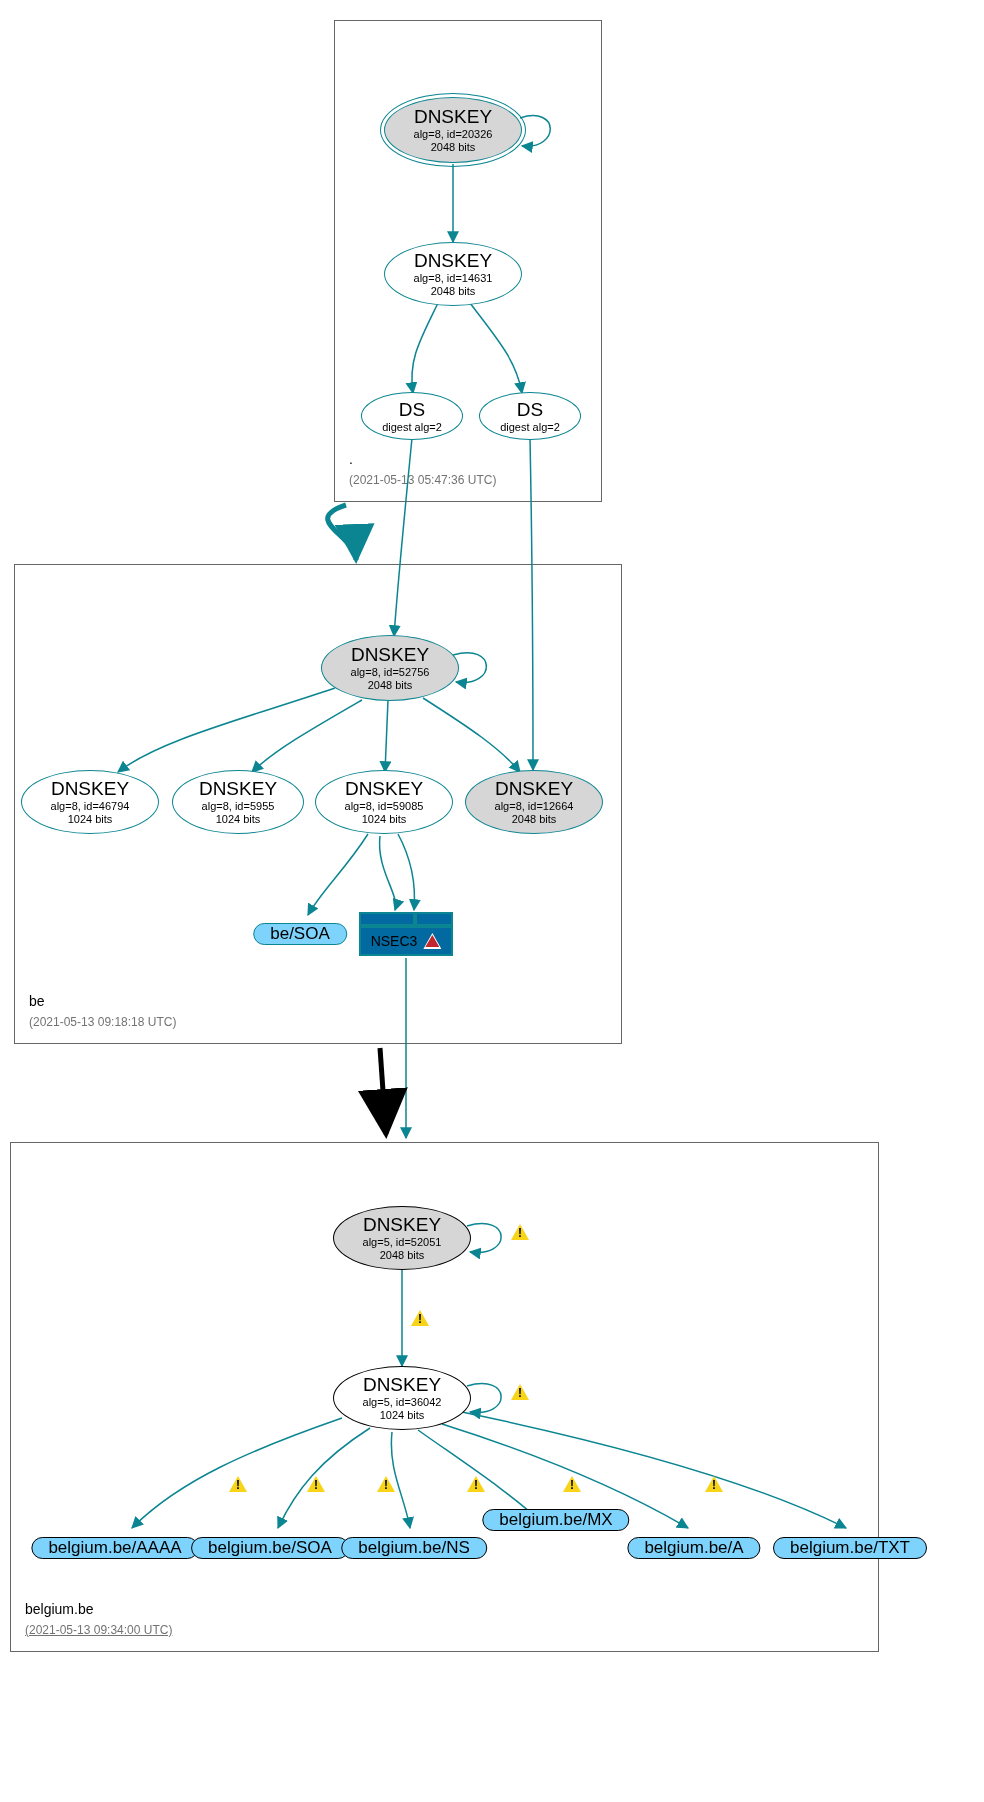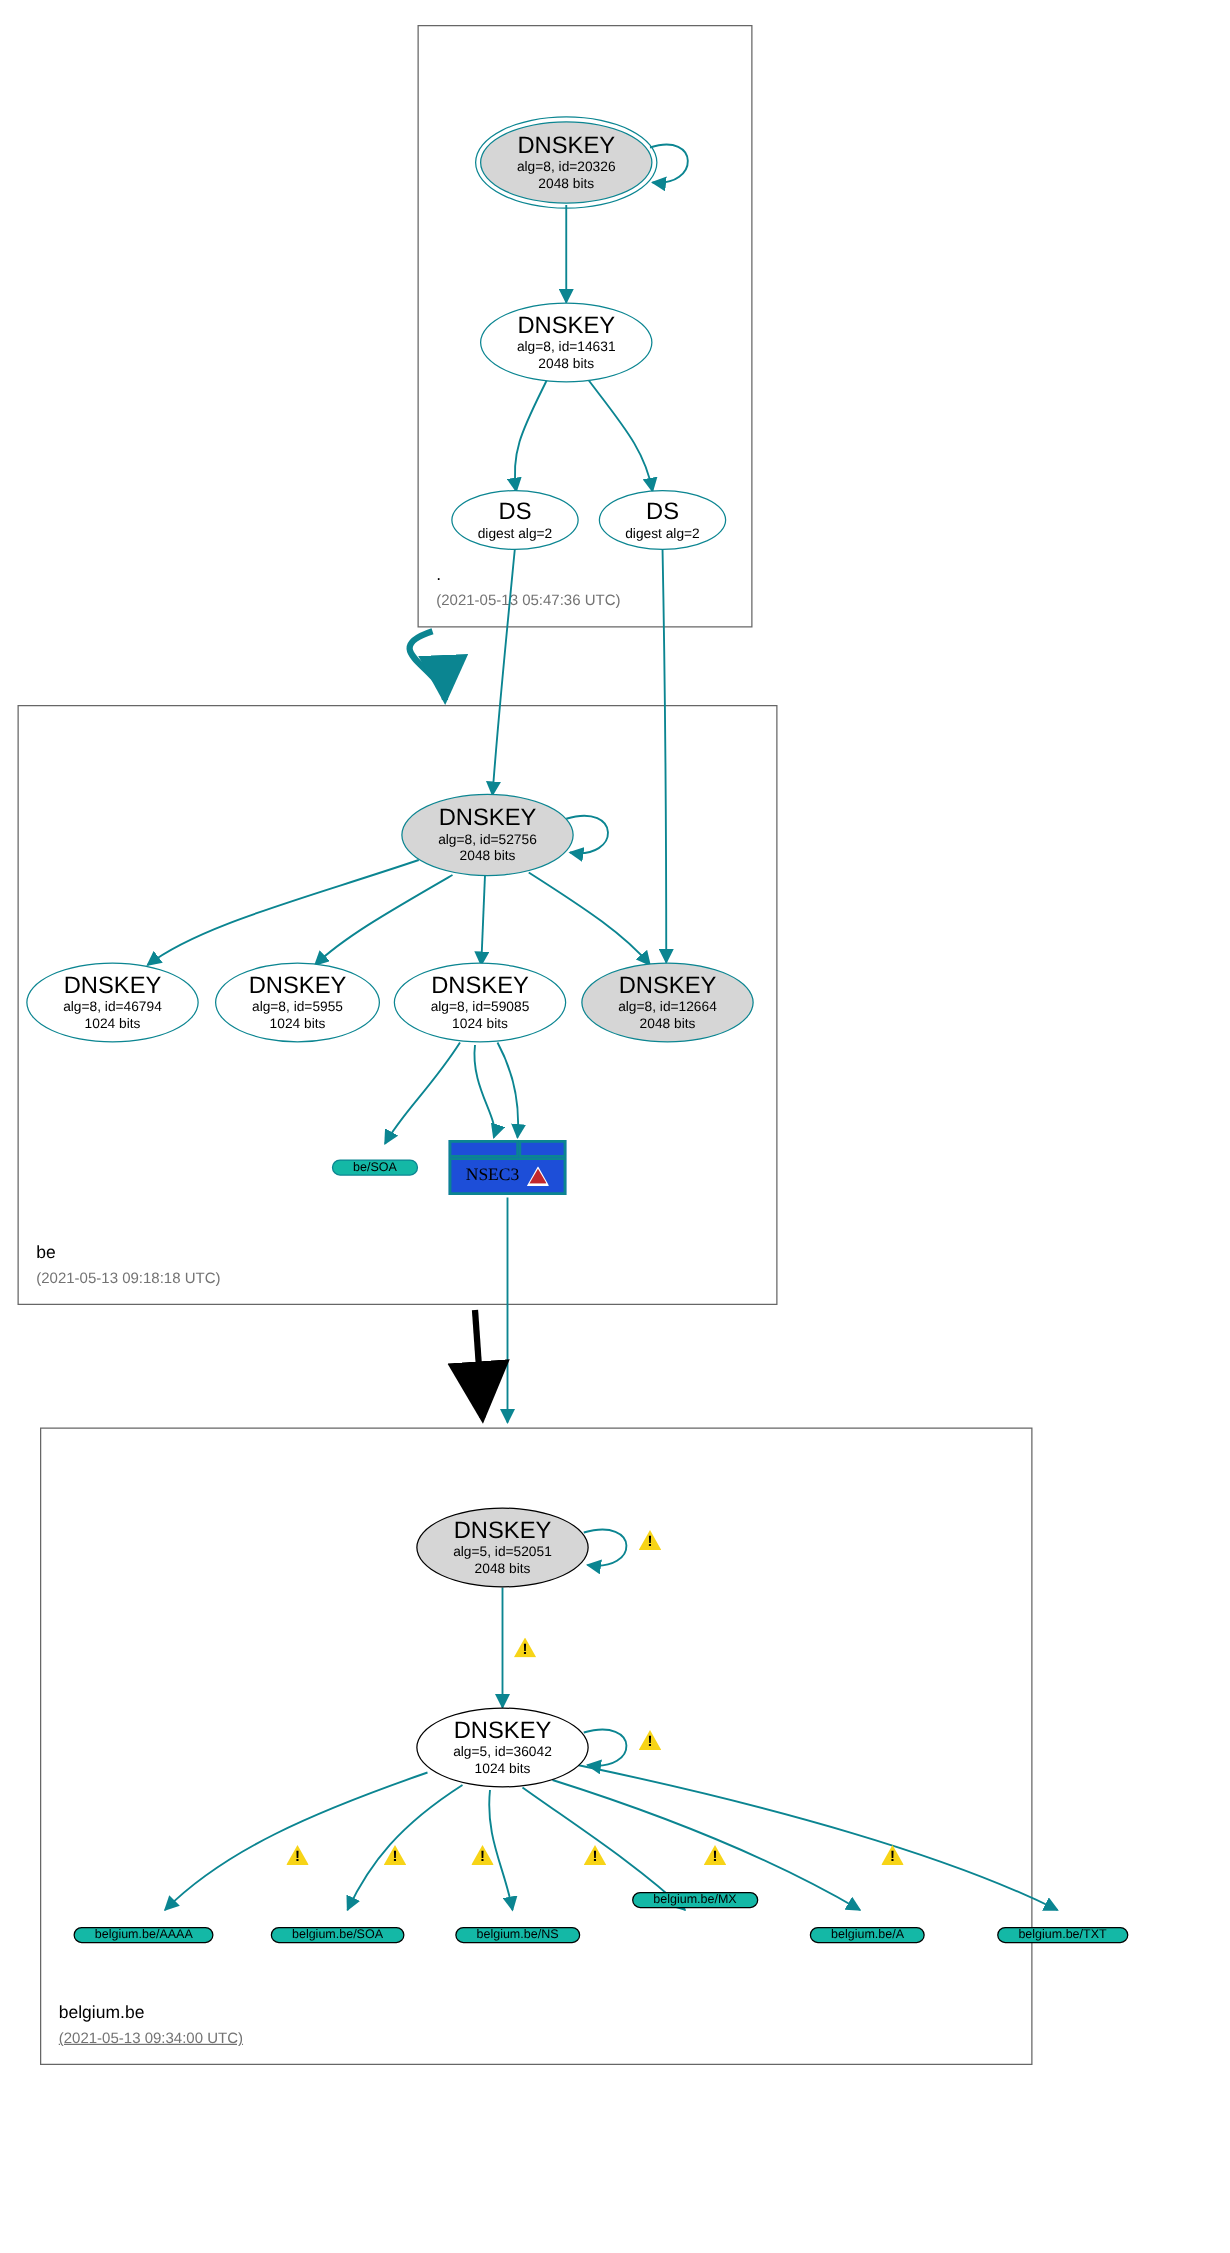--- a/index.html
+++ b/index.html
@@ -68,33 +68,32 @@
   .black { border-color: #000; }
   .fill-grey { background: #d6d6d6; }
   .fill-white { background: #fff; }
 
   .ntitle { font-size: 19px; }
   .nsub { font-size: 11px; }
 
   .rect {
     border: 1.5px solid #000;
     border-radius: 14px;
-    background: #14b8a6;
+    background: #7dd3fc;
     padding: 0 16px;
     white-space: nowrap;
-    font-size: 10px;
+    font-size: 17px;
   }
   .rect.teal { border-color: #0b8591; }
 
   .nsec3 {
     width: 94px;
     height: 44px;
-    background: #1d4ed8;
+    background: #0369a1;
     position: relative;
-    font-family: Liberation Serif, serif;
   }
   .nsec3 .outer {
     position:absolute; inset:0;
     border: 2px solid #0b8591;
   }
   .nsec3 .tab1 {
     position:absolute; top:0; left:0; width:60%; height:14px;
     border: 2px solid #0b8591; box-sizing:border-box;
   }
   .nsec3 .tab2 {
@@ -142,21 +141,21 @@
   <div class="zone" style="left:334px; top:20px; width:268px; height:482px;">
     <span class="zone-label" style="bottom:34px;">.</span>
     <span class="zone-ts" style="bottom:14px;">(2021-05-13 05:47:36 UTC)</span>
   </div>
 
   <div class="zone" style="left:14px; top:564px; width:608px; height:480px;">
     <span class="zone-label" style="bottom:34px;">be</span>
     <span class="zone-ts" style="bottom:14px;">(2021-05-13 09:18:18 UTC)</span>
   </div>
 
-  <div class="zone" style="left:32px; top:1142px; width:794px; height:510px;text-align:center;">
+  <div class="zone" style="left:10px; top:1142px; width:869px; height:510px;text-align:center;">
     <span class="zone-label" style="bottom:34px;">belgium.be</span>
     <span class="zone-ts" style="bottom:14px;text-decoration:underline;">(2021-05-13 09:34:00 UTC)</span>
   </div>
 
   <svg class="edges" viewBox="0 0 984 1802">
     <defs>
       <marker id="arr-teal" viewBox="0 0 10 10" refX="9" refY="5" markerWidth="8" markerHeight="8" orient="auto-start-reverse">
         <path d="M0,0 L10,5 L0,10 z" fill="#0b8591"></path>
       </marker>
       <marker id="arr-black" viewBox="0 0 10 10" refX="9" refY="5" markerWidth="10" markerHeight="10" orient="auto-start-reverse">

